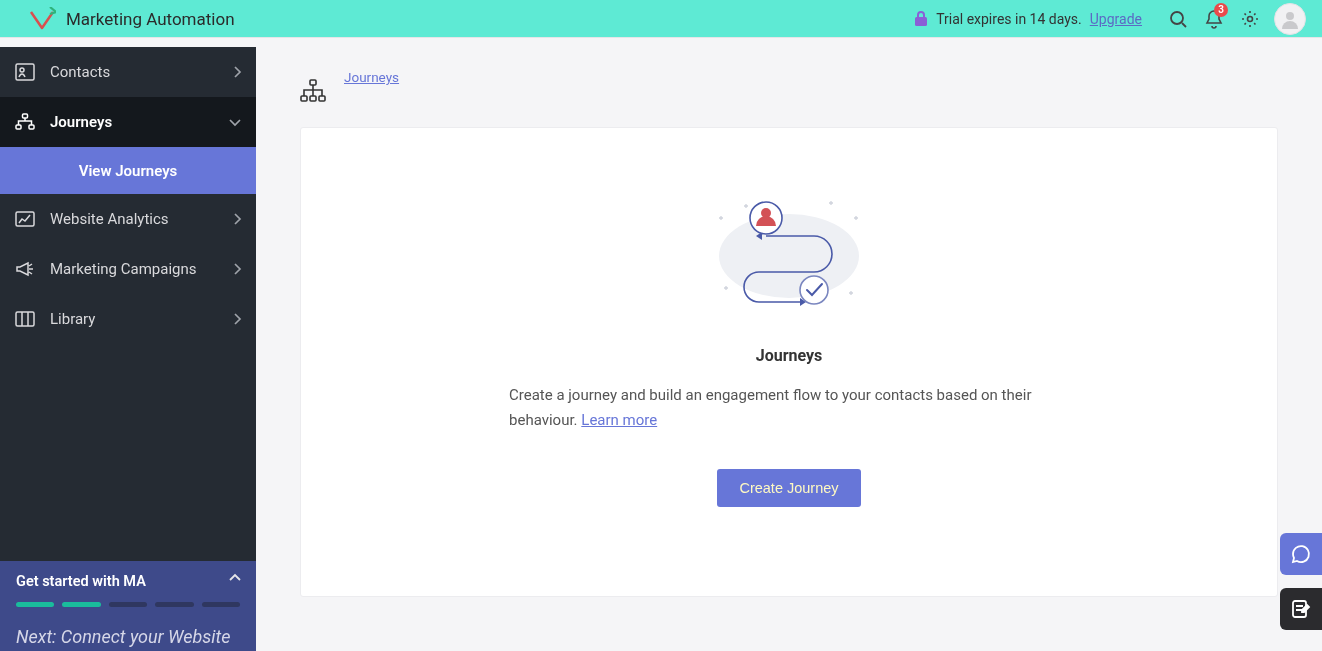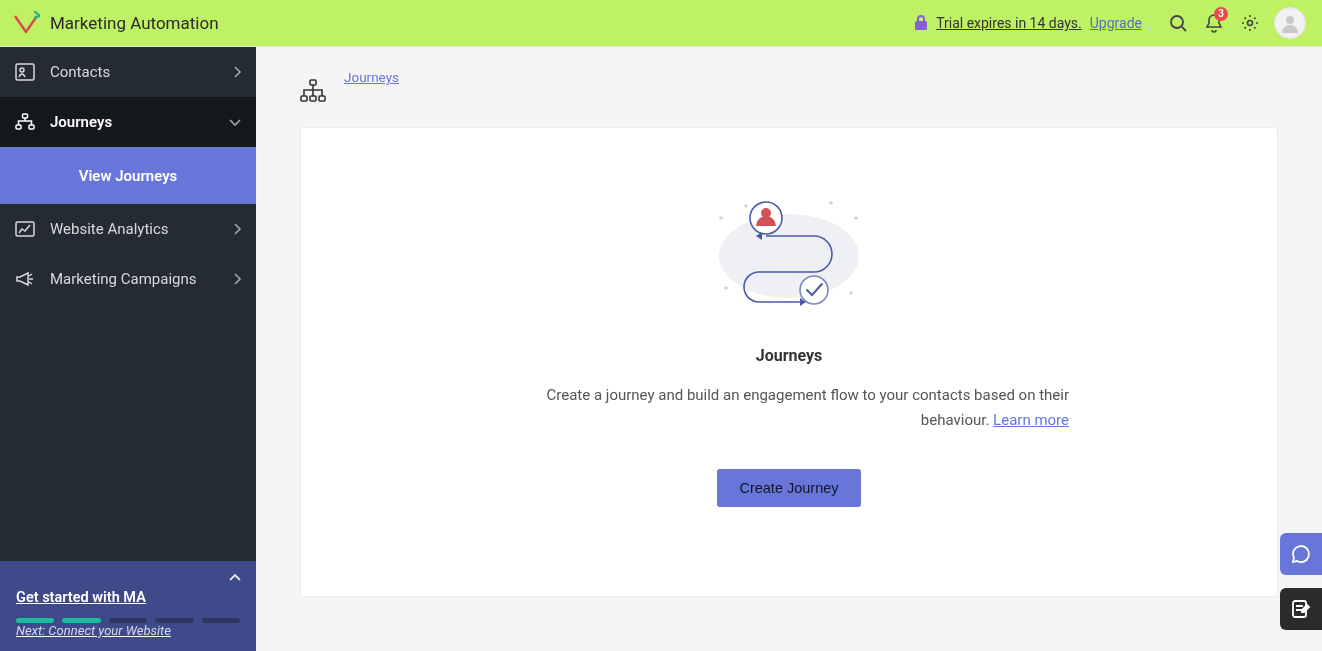--- a/index.html
+++ b/index.html
@@ -9,26 +9,26 @@
       height: 651px;
       overflow: hidden;
       background: #f5f5f7;
       position: relative;
     }
 
     
     .header {
       position: absolute;
       top: 0; left: 0; right: 0;
-      height: 47px;
-      background: #bef264;
+      height: 38px;
+      background: #5eead4;
       border-bottom: 1px solid #e5e5e8;
       display: flex;
       align-items: center;
-      padding: 0 16px 0 12px;
+      padding: 0 16px 0 28px;
       z-index: 20;
     }
     .logo-wrap {
       display: flex;
       align-items: center;
       gap: 10px;
     }
     .logo-icon svg { display: block; }
     .app-title {
       font-size: 17px;
@@ -37,21 +37,21 @@
     }
     .header-spacer { flex: 1; }
     .trial {
       display: flex;
       align-items: center;
       gap: 8px;
       margin-right: 18px;
       font-size: 14px;
     }
     .lock-icon svg { display: block; }
-    .trial-text { color: #333; text-decoration: underline; }
+    .trial-text { color: #333; }
     .upgrade-link { color: #5c6ac4; }
     .hdr-icon {
       width: 36px; height: 36px;
       display: flex; align-items: center; justify-content: center;
       color: #444;
       cursor: pointer;
       position: relative;
     }
     .bell-wrap { position: relative; }
     .badge {
@@ -106,40 +106,39 @@
       font-weight: 600;
     }
     .nav-item .chev {
       margin-left: auto;
       display: flex;
       color: #9fa3aa;
     }
     .nav-ico { width: 22px; display: flex; justify-content: center; }
     .nav-ico svg { display: block; }
     .sub-item {
-      height: 57px;
+      height: 47px;
       display: flex;
       align-items: center;
       justify-content: center;
       background: #6776d8;
       color: #ffffff;
       font-size: 15px;
       font-weight: 600;
       cursor: pointer;
     }
 
     
     .get-started {
       margin-top: auto;
       height: 90px;
       background: #3e4a8a;
       color: #ffffff;
-      padding: 28px 16px 10px 16px;
+      padding: 12px 16px 10px 16px;
       position: relative;
-      text-decoration: underline;
     }
     .gs-title { font-size: 14.5px; font-weight: 600; }
     .gs-chev {
       position: absolute;
       top: 12px; right: 14px;
       color: #e6e6ea;
       display: flex;
     }
     .gs-bars {
       display: flex;
@@ -147,22 +146,22 @@
       margin-top: 12px;
     }
     .gs-bar {
       flex: 1;
       height: 5px;
       border-radius: 3px;
       background: #2f3760;
     }
     .gs-bar.done { background: #1abc9c; }
     .gs-next {
-      margin-top: 0;
-      font-size: 13px;
+      margin-top: 19px;
+      font-size: 18px;
       font-style: italic;
       color: #d6d7e8;
     }
 
     
     .main {
       position: absolute;
       top: 47px; left: 256px; right: 0; bottom: 0;
       background: #f5f5f7;
       overflow: hidden;
@@ -199,30 +198,30 @@
     .illus svg { display:block; }
     .empty-title {
       margin-top: 28px;
       font-size: 16px;
       font-weight: 700;
       color: #333;
     }
     .empty-desc {
       margin-top: 18px;
       max-width: 560px;
-      text-align: right;
+      text-align: left;
       font-size: 15px;
       line-height: 1.65;
       color: #555;
     }
     .learn-link { color: #6776d8; text-decoration: underline; }
     .create-btn {
       margin-top: 36px;
       background: #6776d8;
-      color: #0f172a;
+      color: #fef9c3;
       font-size: 14.5px;
       padding: 11px 22px;
       border: none;
       border-radius: 3px;
       cursor: pointer;
     }
 
     
     .float-btn {
       position: absolute;
@@ -353,20 +352,34 @@
           </svg>
       </span>
       <span>Marketing Campaigns</span>
       <span class="chev">
           <svg width="10" height="14" viewBox="0 0 10 14" fill="none" stroke="currentColor" stroke-width="1.7">
             <path d="M3 2l5 5-5 5"></path>
           </svg>
         </span>
     </div>
 
+    <div class="nav-item">
+      <span class="nav-ico">
+        <svg width="20" height="18" viewBox="0 0 20 18" fill="none" stroke="#d9d9dc" stroke-width="1.5">
+            <rect x="1" y="2" width="18" height="14" rx="1.5"></rect>
+            <path d="M7 2v14 M13 2v14"></path>
+          </svg>
+      </span>
+      <span>Library</span>
+      <span class="chev">
+          <svg width="10" height="14" viewBox="0 0 10 14" fill="none" stroke="currentColor" stroke-width="1.7">
+            <path d="M3 2l5 5-5 5"></path>
+          </svg>
+        </span>
+    </div>
   </div>
 
   <div class="get-started">
     <div class="gs-title">Get started with MA</div>
     <span class="gs-chev">
         <svg width="14" height="10" viewBox="0 0 14 10" fill="none" stroke="currentColor" stroke-width="1.8">
           <path d="M2 7l5-5 5 5"></path>
         </svg>
       </span>
     <div class="gs-bars">

